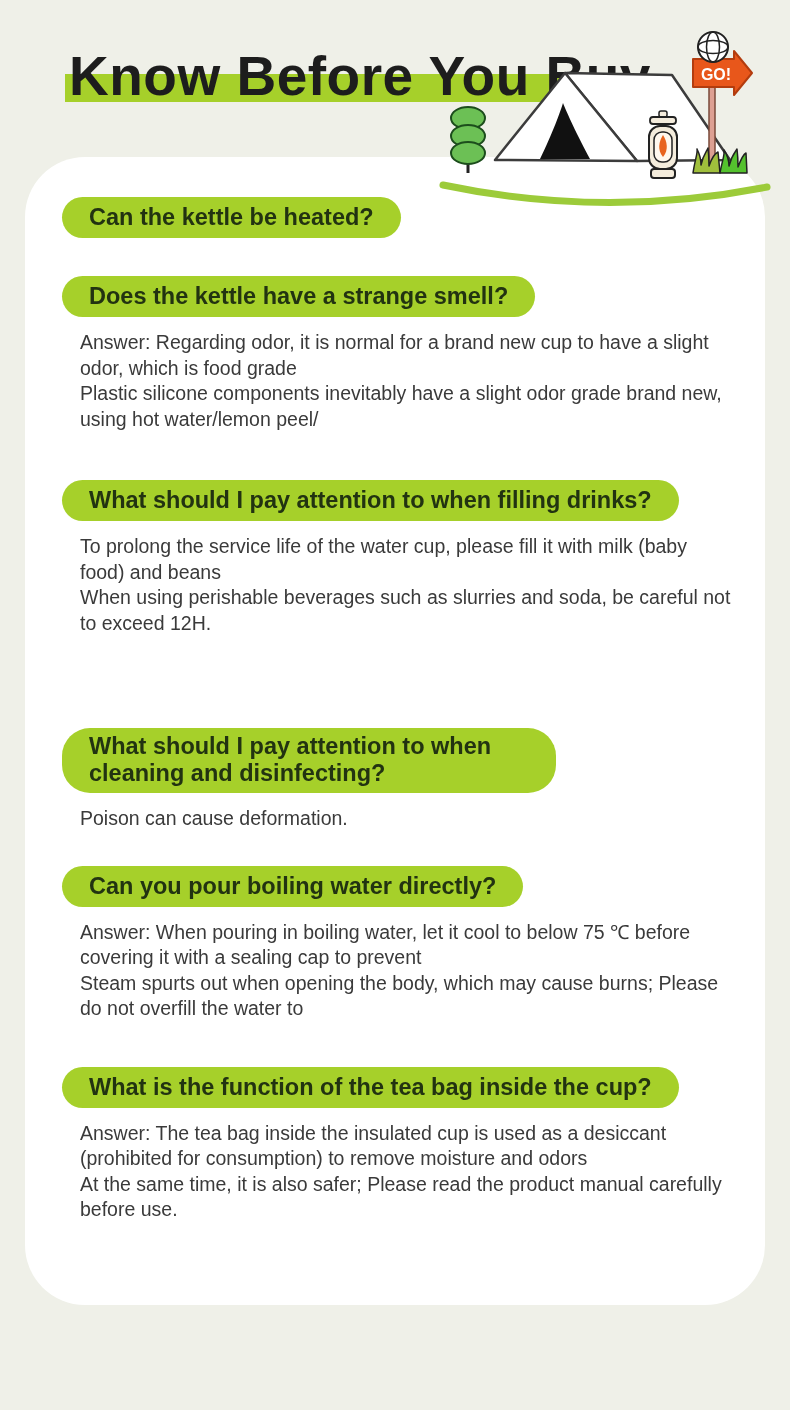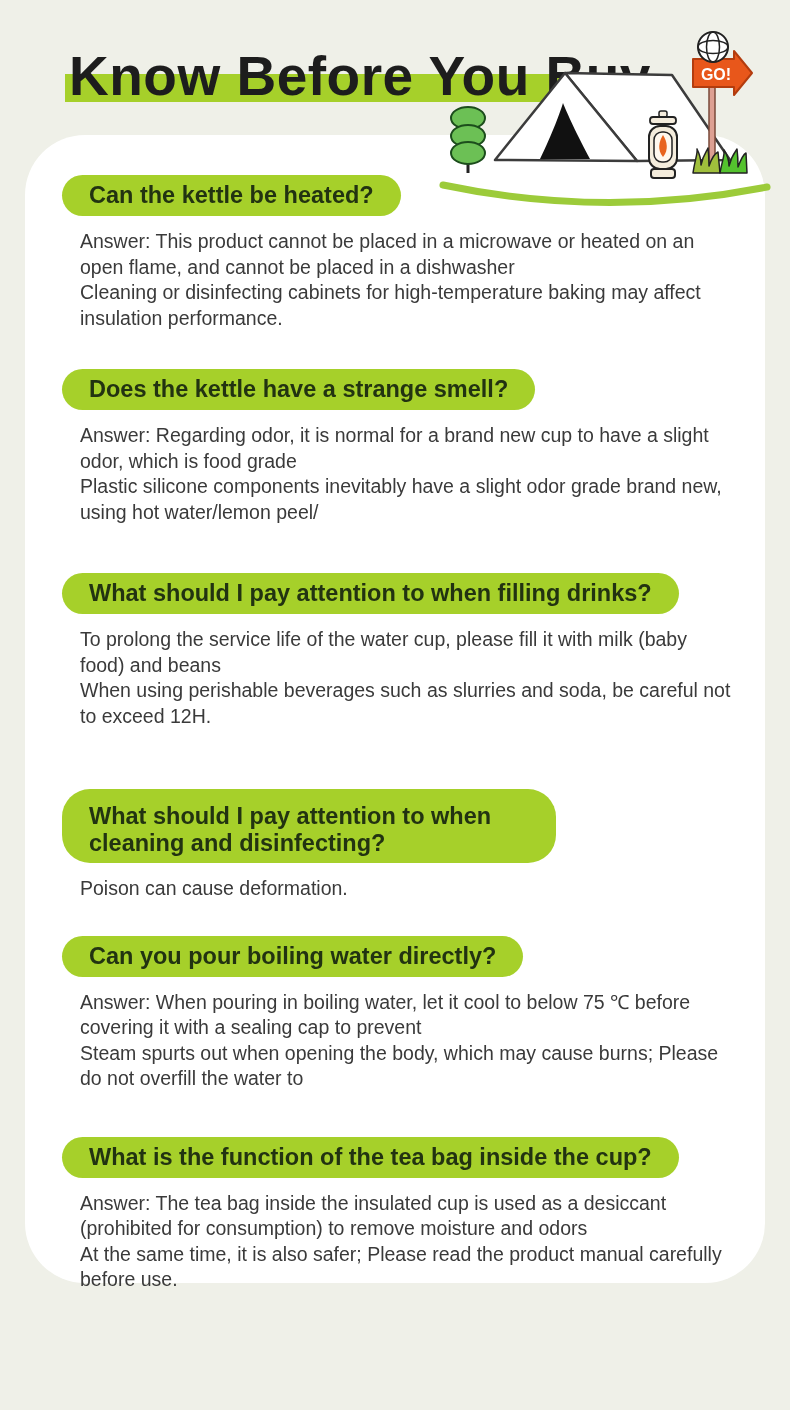--- a/index.html
+++ b/index.html
@@ -16,39 +16,39 @@
     display:inline-block;
     font-size:55px;font-weight:700;color:#1d1d1d;letter-spacing:0.5px;
     background:linear-gradient(to bottom, transparent 47%, #a6d02a 47%, #a6d02a 91%, transparent 91%);
     padding:0 4px;
     white-space:nowrap;
   }
   .illustration{position:absolute;left:438px;top:23px;width:336px;height:200px;z-index:4;}
 
   
   .card{
-    position:absolute;left:25px;top:135px;width:740px;height:1148px;
+    position:absolute;left:25px;top:157px;width:740px;height:1148px;
     background:#ffffff;border-radius:60px;z-index:1;
     box-sizing:border-box;padding:40px 0 0 37px;
   }
 
   .faq-section{margin:0;}
   .faq-section + .faq-section{margin-top:38px;}
   .faq-section.s3{margin-top:48px;}
   .faq-section.s4{margin-top:60px;}
   .faq-section.s5{margin-top:34px;}
   .faq-section.s6{margin-top:45px;}
 
   .question-pill{
     display:inline-block;
     background:#a6d02a;color:#223311;
     font-size:23.5px;font-weight:700;line-height:1.15;
     padding:7px 27px;border-radius:28px;
   }
-  .question-pill.two-line{max-width:440px;padding-top:14px;padding-bottom:6px;}
+  .question-pill.two-line{max-width:440px;padding-top:5px;padding-bottom:6px;margin-top:32px;}
 
   .answer{
     margin:13px 0 0 18px;width:655px;
     font-size:19.5px;line-height:25.5px;color:#3a3a3a;
   }
   .answer p{margin:0;}
 </style>
 </head>
 <body>
 
@@ -99,24 +99,20 @@
     <g>
       <path d="M255,150 C257,136 260,130 259,126 C262,132 263,138 263,142 C265,132 269,128 270,125 C271,133 271,139 271,143 C274,134 278,130 280,129 L282,150 Z" fill="#a0bf3c" stroke="#222222" stroke-width="1.5" stroke-linejoin="round"></path>
       <path d="M282,150 C284,138 287,132 286,127 C290,133 291,139 291,143 C293,134 297,129 299,126 C300,134 300,140 300,144 C303,136 306,131 308,130 L309,150 Z" fill="#54c22e" stroke="#222222" stroke-width="1.5" stroke-linejoin="round"></path>
     </g>
   </svg>
 
   <div class="card">
 
     <div class="faq-section s1">
       <span class="question-pill">Can the kettle be heated?</span>
-      <div class="answer">
-        <p>Answer: This product cannot be placed in a microwave or heated on an open flame, and cannot be placed in a dishwasher</p>
-        <p>Cleaning or disinfecting cabinets for high-temperature baking may affect insulation performance.</p>
-      </div>
     </div>
 
     <div class="faq-section s2">
       <span class="question-pill">Does the kettle have a strange smell?</span>
       <div class="answer">
         <p>Answer: Regarding odor, it is normal for a brand new cup to have a slight odor, which is food grade</p>
         <p>Plastic silicone components inevitably have a slight odor grade brand new, using hot water/lemon peel/</p>
       </div>
     </div>
 

